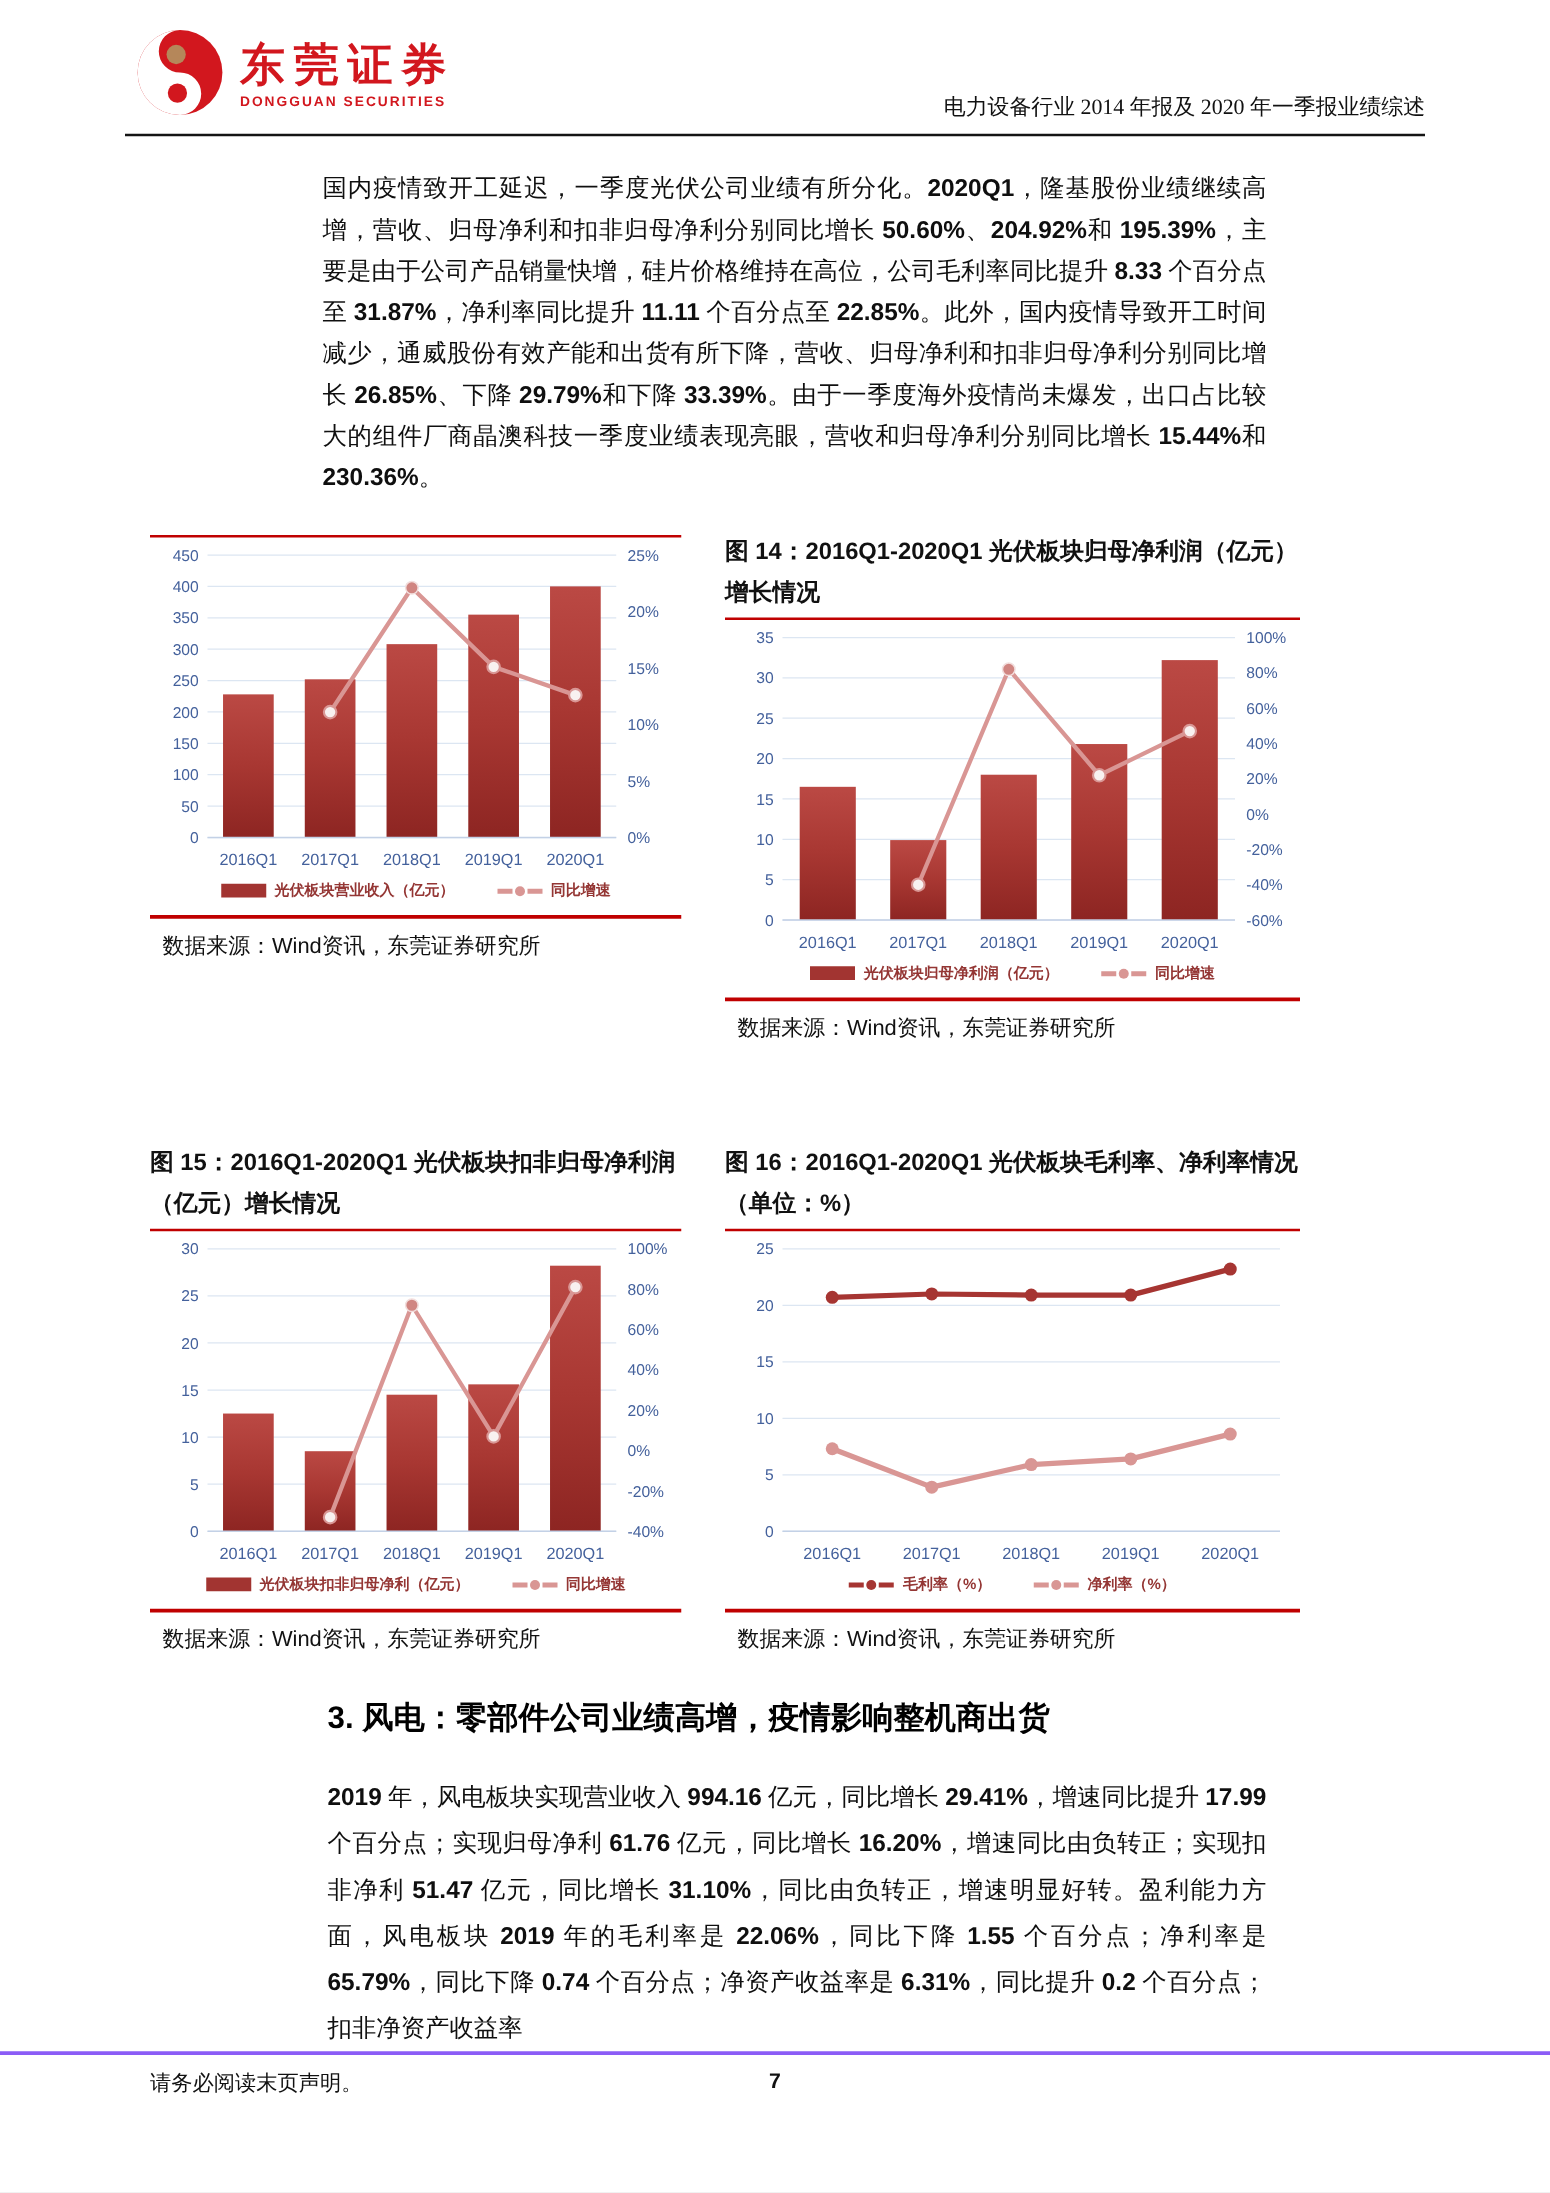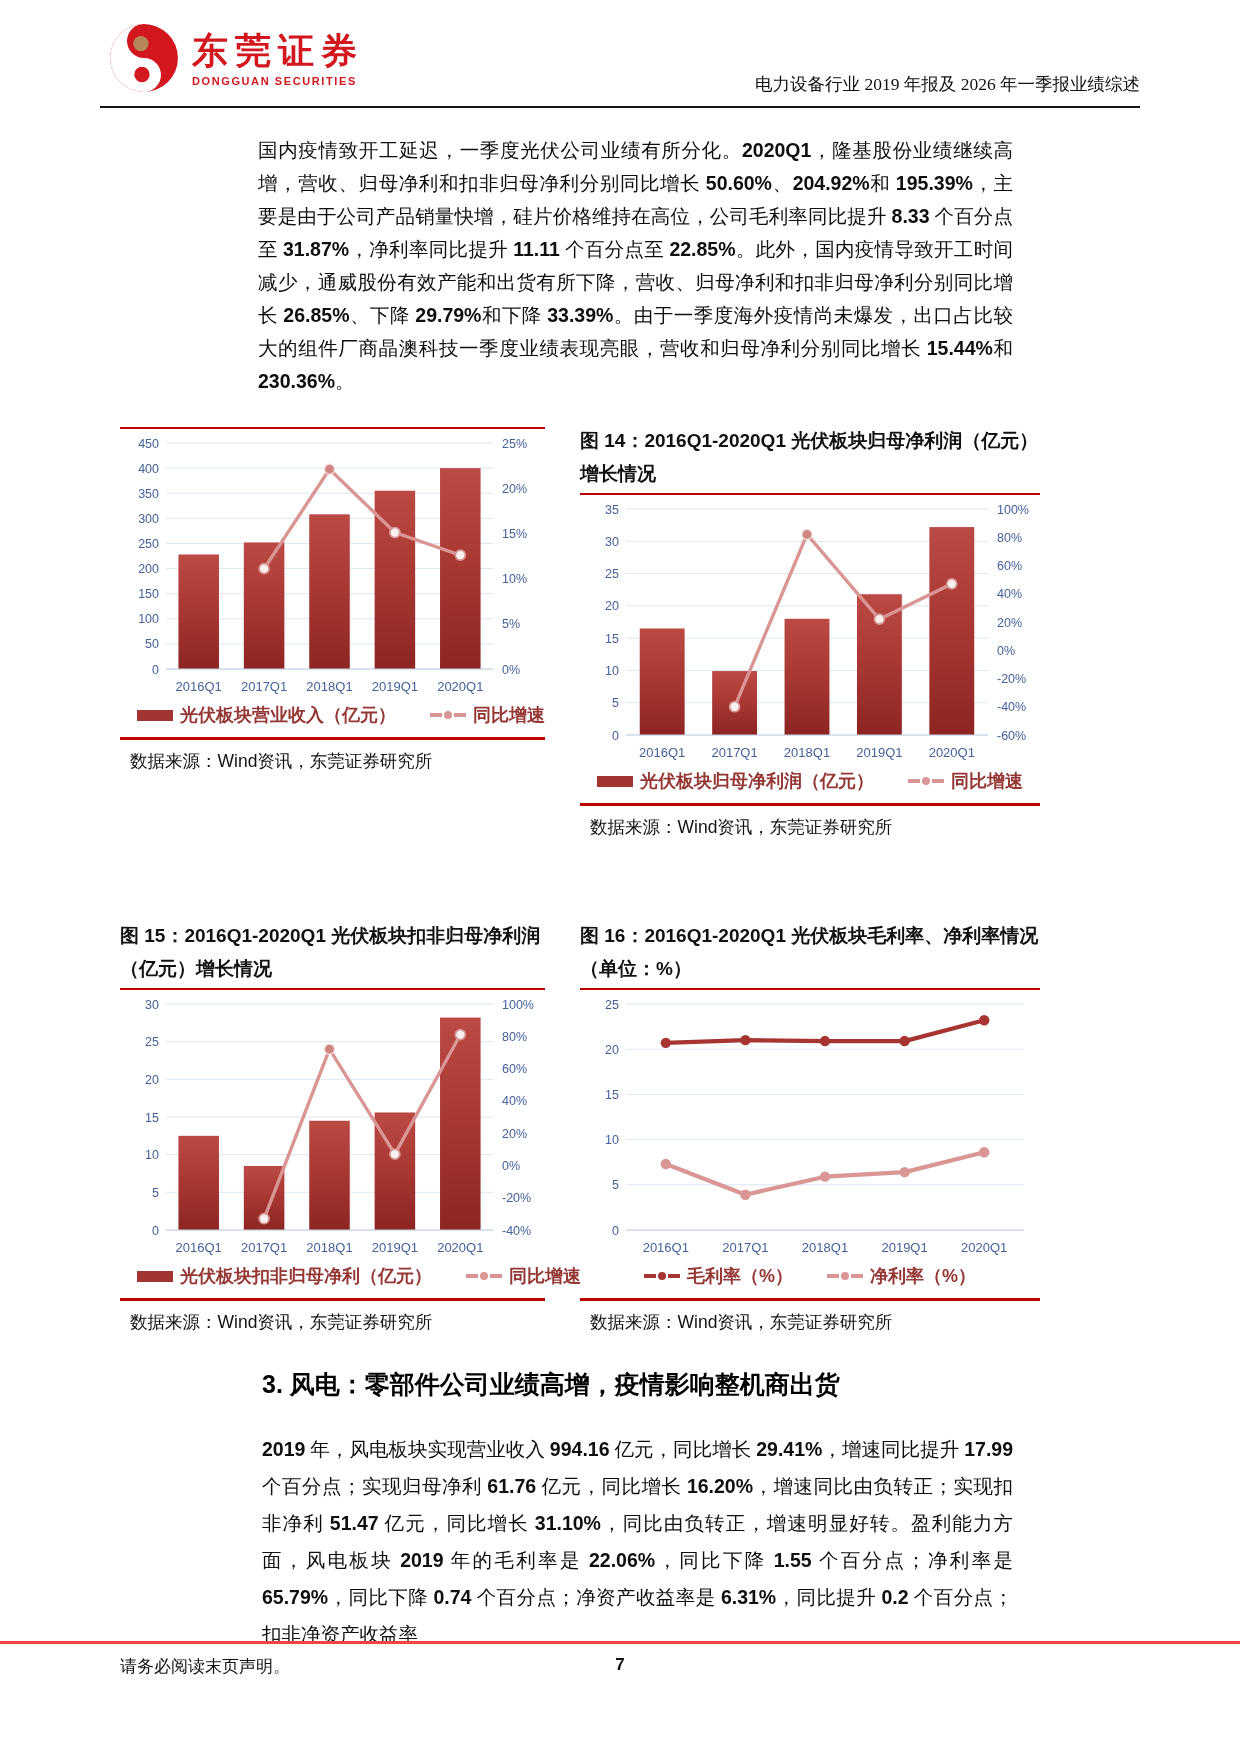--- a/index.html
+++ b/index.html
@@ -17,32 +17,32 @@
   .para{font-family:"Liberation Serif",serif;font-size:19.5px;text-align:justify;color:#0f0f0f;}
   .para b{font-family:"Liberation Sans",sans-serif;font-weight:bold;}
   .para1{margin:26px 227px 0 258px;line-height:33px;}
   
   .charts{margin:26px 120px 0 120px;display:grid;grid-template-columns:425px 460px;column-gap:35px;row-gap:80px;}
   .chart-title{font-size:19px;font-weight:bold;line-height:33px;color:#111;}
   .title-rule{border-top:2.5px solid #c00000;margin-top:3px;}
   .chart-svg{display:block;margin-top:4px;}
   .chart-legend{text-align:center;margin-top:2px;white-space:nowrap;}
   .legend-item{display:inline-flex;align-items:center;gap:7px;margin:0 17px;vertical-align:middle;}
-  .legend-label{font-weight:bold;font-size:18px;color:#943634;}
+  .legend-label{font-weight:bold;font-size:12px;color:#943634;}
   .sw-bar{width:36px;height:11px;display:inline-block;}
   .sw-line{display:inline-flex;align-items:center;gap:2px;}
   .sw-dash{width:12px;height:3.5px;display:inline-block;}
   .sw-dot{width:8px;height:8px;border-radius:50%;display:inline-block;}
   .bottom-rule{border-top:3.5px solid #c00000;margin-top:10px;}
   .chart-source{font-size:17.5px;color:#111;margin-top:9px;padding-left:10px;}
   
   .section-heading{margin:34px 140px 0 262px;font-size:25px;font-weight:bold;color:#000;}
   .para2{margin:30px 227px 0 262px;line-height:37px;}
   
-  .footer{position:absolute;left:0;right:0;top:1641px;border-top:3px solid #ef4444;}
+  .footer{position:absolute;left:0;right:0;top:1641px;border-top:3px solid #8b5cf6;}
   .footer-inner{position:relative;padding:11px 120px 0 120px;font-size:17px;color:#111;}
   .page-num{position:absolute;left:0;right:0;top:11px;text-align:center;font-weight:bold;}
 </style>
 </head>
 <body>
 
 <div class="page">
 
   <div class="header">
     <div class="logo">
@@ -52,21 +52,21 @@
           <path d="M35,2 A33,33 0 0 0 35,68 A16.5,16.5 0 0 0 35,35 A16.5,16.5 0 0 1 35,2 Z" fill="#ffffff"></path>
           <circle cx="32" cy="21" r="7.5" fill="#b5875a"></circle>
           <circle cx="33" cy="51" r="7.5" fill="#d2171e"></circle>
         </svg>
       </span>
       <span class="logo-texts">
         <span class="logo-cn">东莞证券</span>
         <span class="logo-en">DONGGUAN SECURITIES</span>
       </span>
     </div>
-    <div class="report-title">电力设备行业 2019 年报及 2026 年一季报业绩综述</div>
+    <div class="report-title">电力设备行业 2014 年报及 2020 年一季报业绩综述</div>
   </div>
   <div class="header-rule"></div>
 
   <div class="para para1">国内疫情致开工延迟，一季度光伏公司业绩有所分化。<b>2020Q1</b>，隆基股份业绩继续高增，营收、归母净利和扣非归母净利分别同比增长 <b>50.60%</b>、<b>204.92%</b>和 <b>195.39%</b>，主要是由于公司产品销量快增，硅片价格维持在高位，公司毛利率同比提升 <b>8.33</b> 个百分点至 <b>31.87%</b>，净利率同比提升 <b>11.11</b> 个百分点至 <b>22.85%</b>。此外，国内疫情导致开工时间减少，通威股份有效产能和出货有所下降，营收、归母净利和扣非归母净利分别同比增长 <b>26.85%</b>、下降 <b>29.79%</b>和下降 <b>33.39%</b>。由于一季度海外疫情尚未爆发，出口占比较大的组件厂商晶澳科技一季度业绩表现亮眼，营收和归母净利分别同比增长 <b>15.44%</b>和 <b>230.36%</b>。</div>
 
   <div class="charts">
 
     <div class="chart-block">
       <div class="title-rule"></div>
       <svg class="chart-svg" width="425" height="268">

